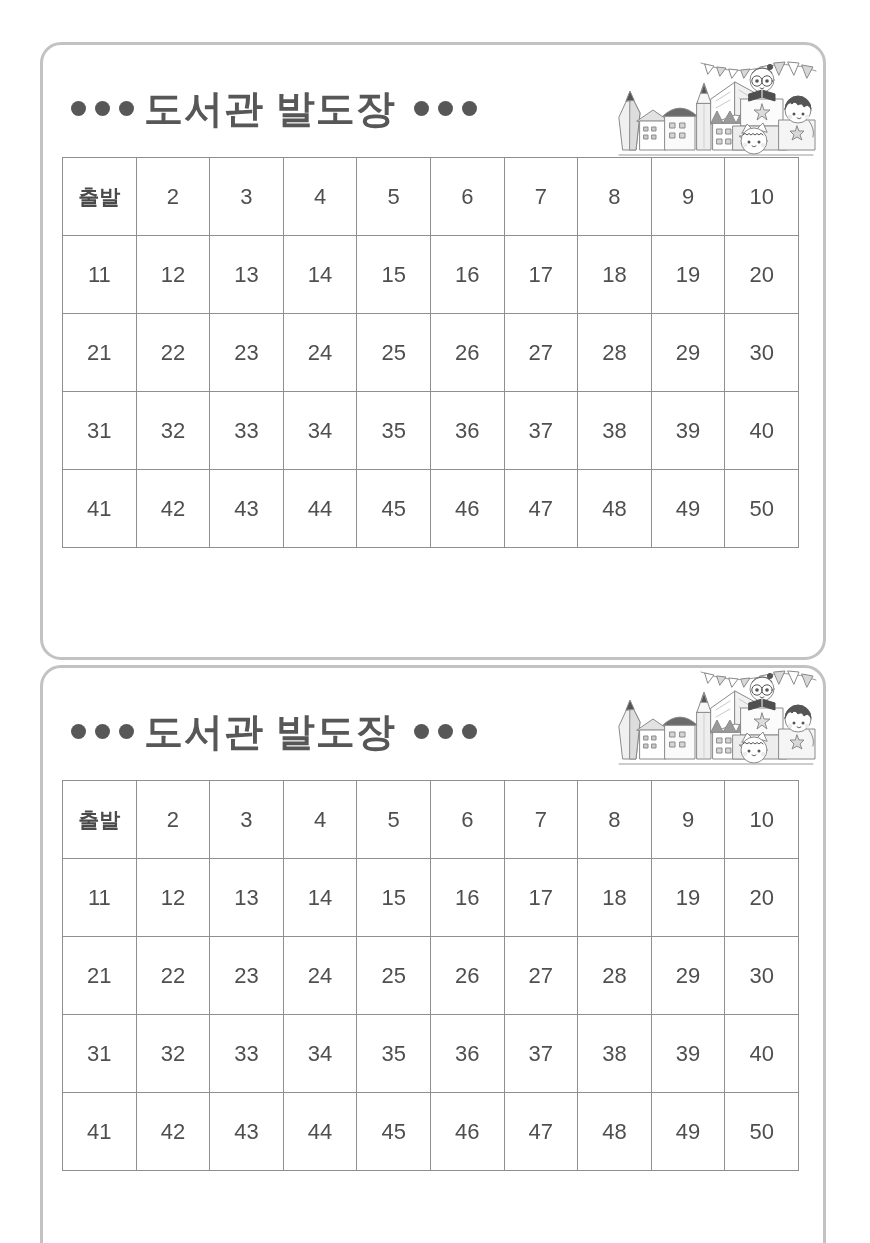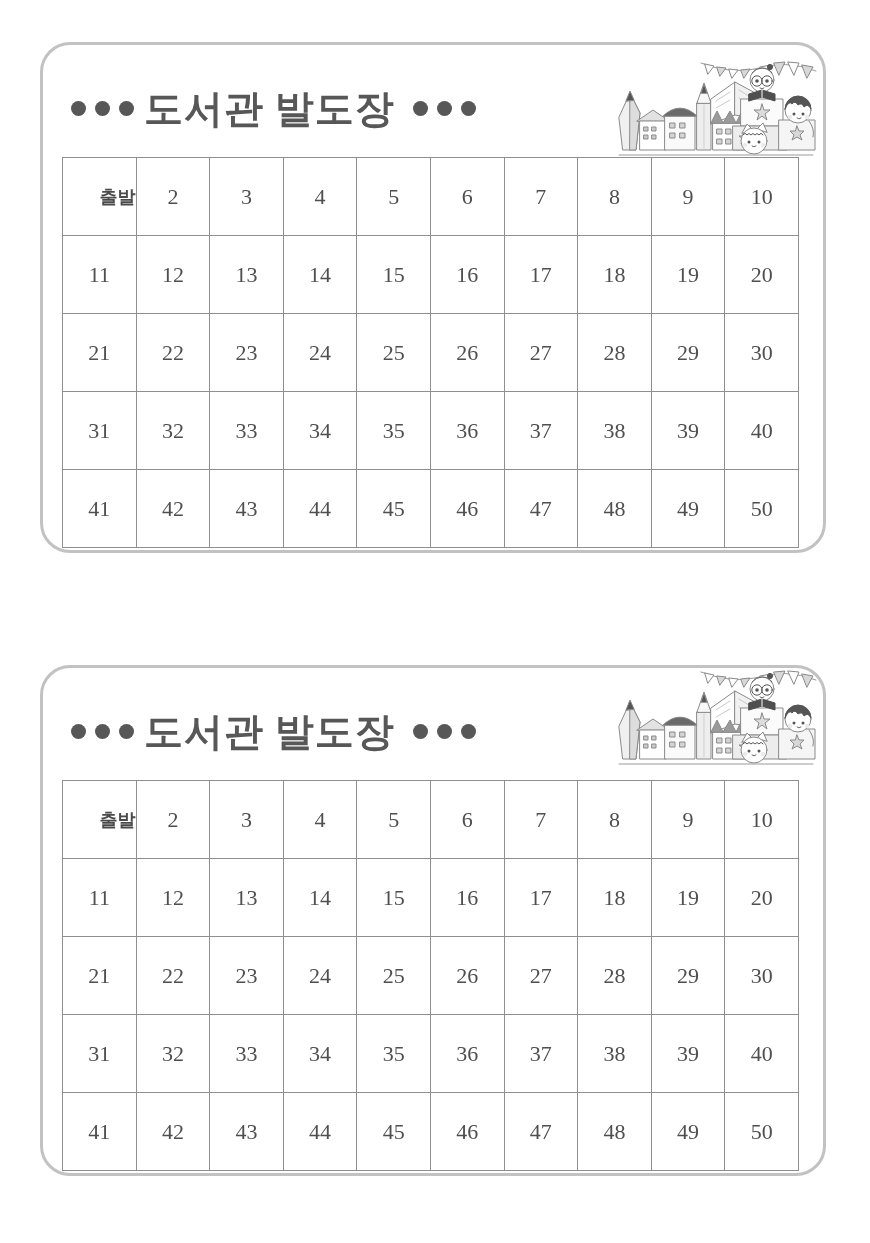--- a/index.html
+++ b/index.html
@@ -7,26 +7,25 @@
     width:870px;height:1243px;
     background:#ffffff;
     font-family:"Liberation Sans", sans-serif;
     position:relative;
     overflow:hidden;
   }
   .card{
     position:absolute;
     left:40px;
     width:786px;
-    height:511px;
+    height:618px;
     box-sizing:border-box;
     background:#ffffff;
     border:3.5px solid #c2c2c2;
-    border-radius:30px;
-    font-family:Liberation Serif, serif;
+    border-radius:21px;
   }
   .card-1{top:42px;}
   .card-2{top:665px;}
 
   .title-row{
     position:absolute;
     left:28px;top:44px;
     display:flex;align-items:center;
     z-index:3;
   }
@@ -68,24 +67,23 @@
     height:77px;
     border:1.2px solid #8f8f8f;
     text-align:center;
     vertical-align:middle;
     font-size:22px;
     color:#4f4f4f;
     padding:0;
     background:transparent;
   }
   table.stamp-table td[data-name="start-cell"]{
-    font-size:18px;
+    font-size:21px;
     font-weight:bold;
     color:#4a4a4a;
-    text-align:right;
   }
 </style>
 </head>
 <body>
 
 <section class="card card-1" data-name="stamp-card-1">
   <div class="title-row" data-name="card-title-row">
     <span class="dots" data-name="title-dots-left">
       <span class="dot" data-name="title-dot"></span>
       <span class="dot" data-name="title-dot"></span>

